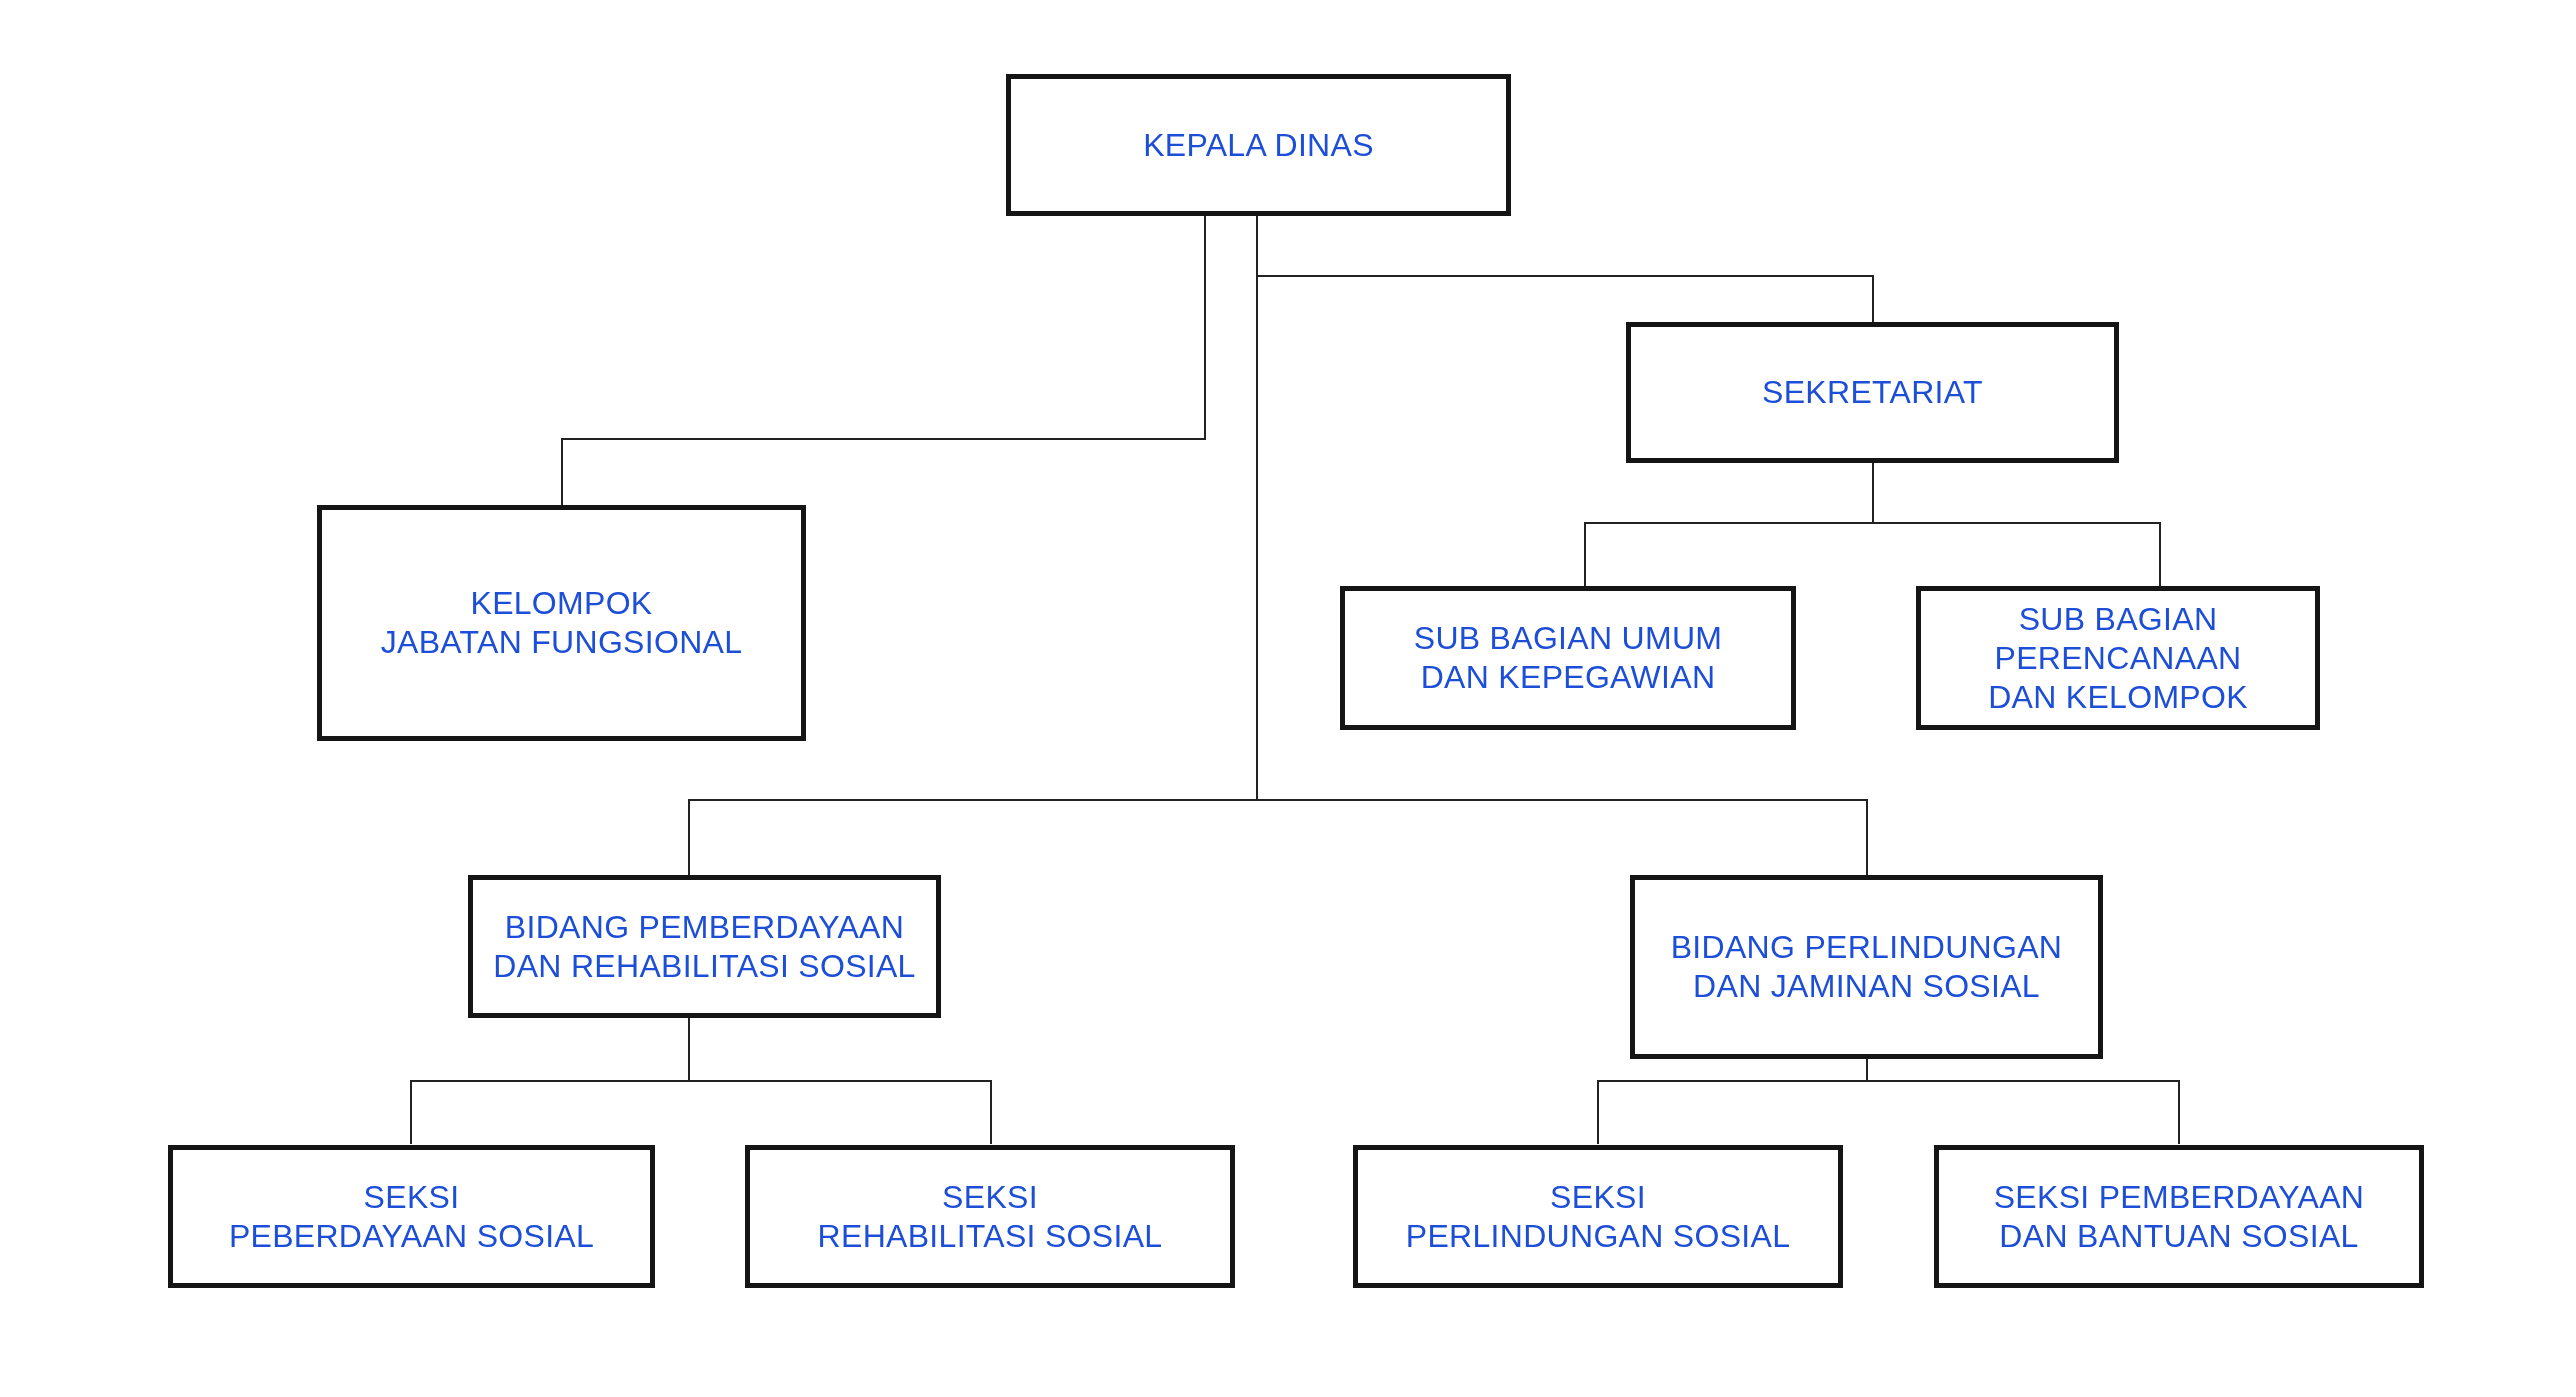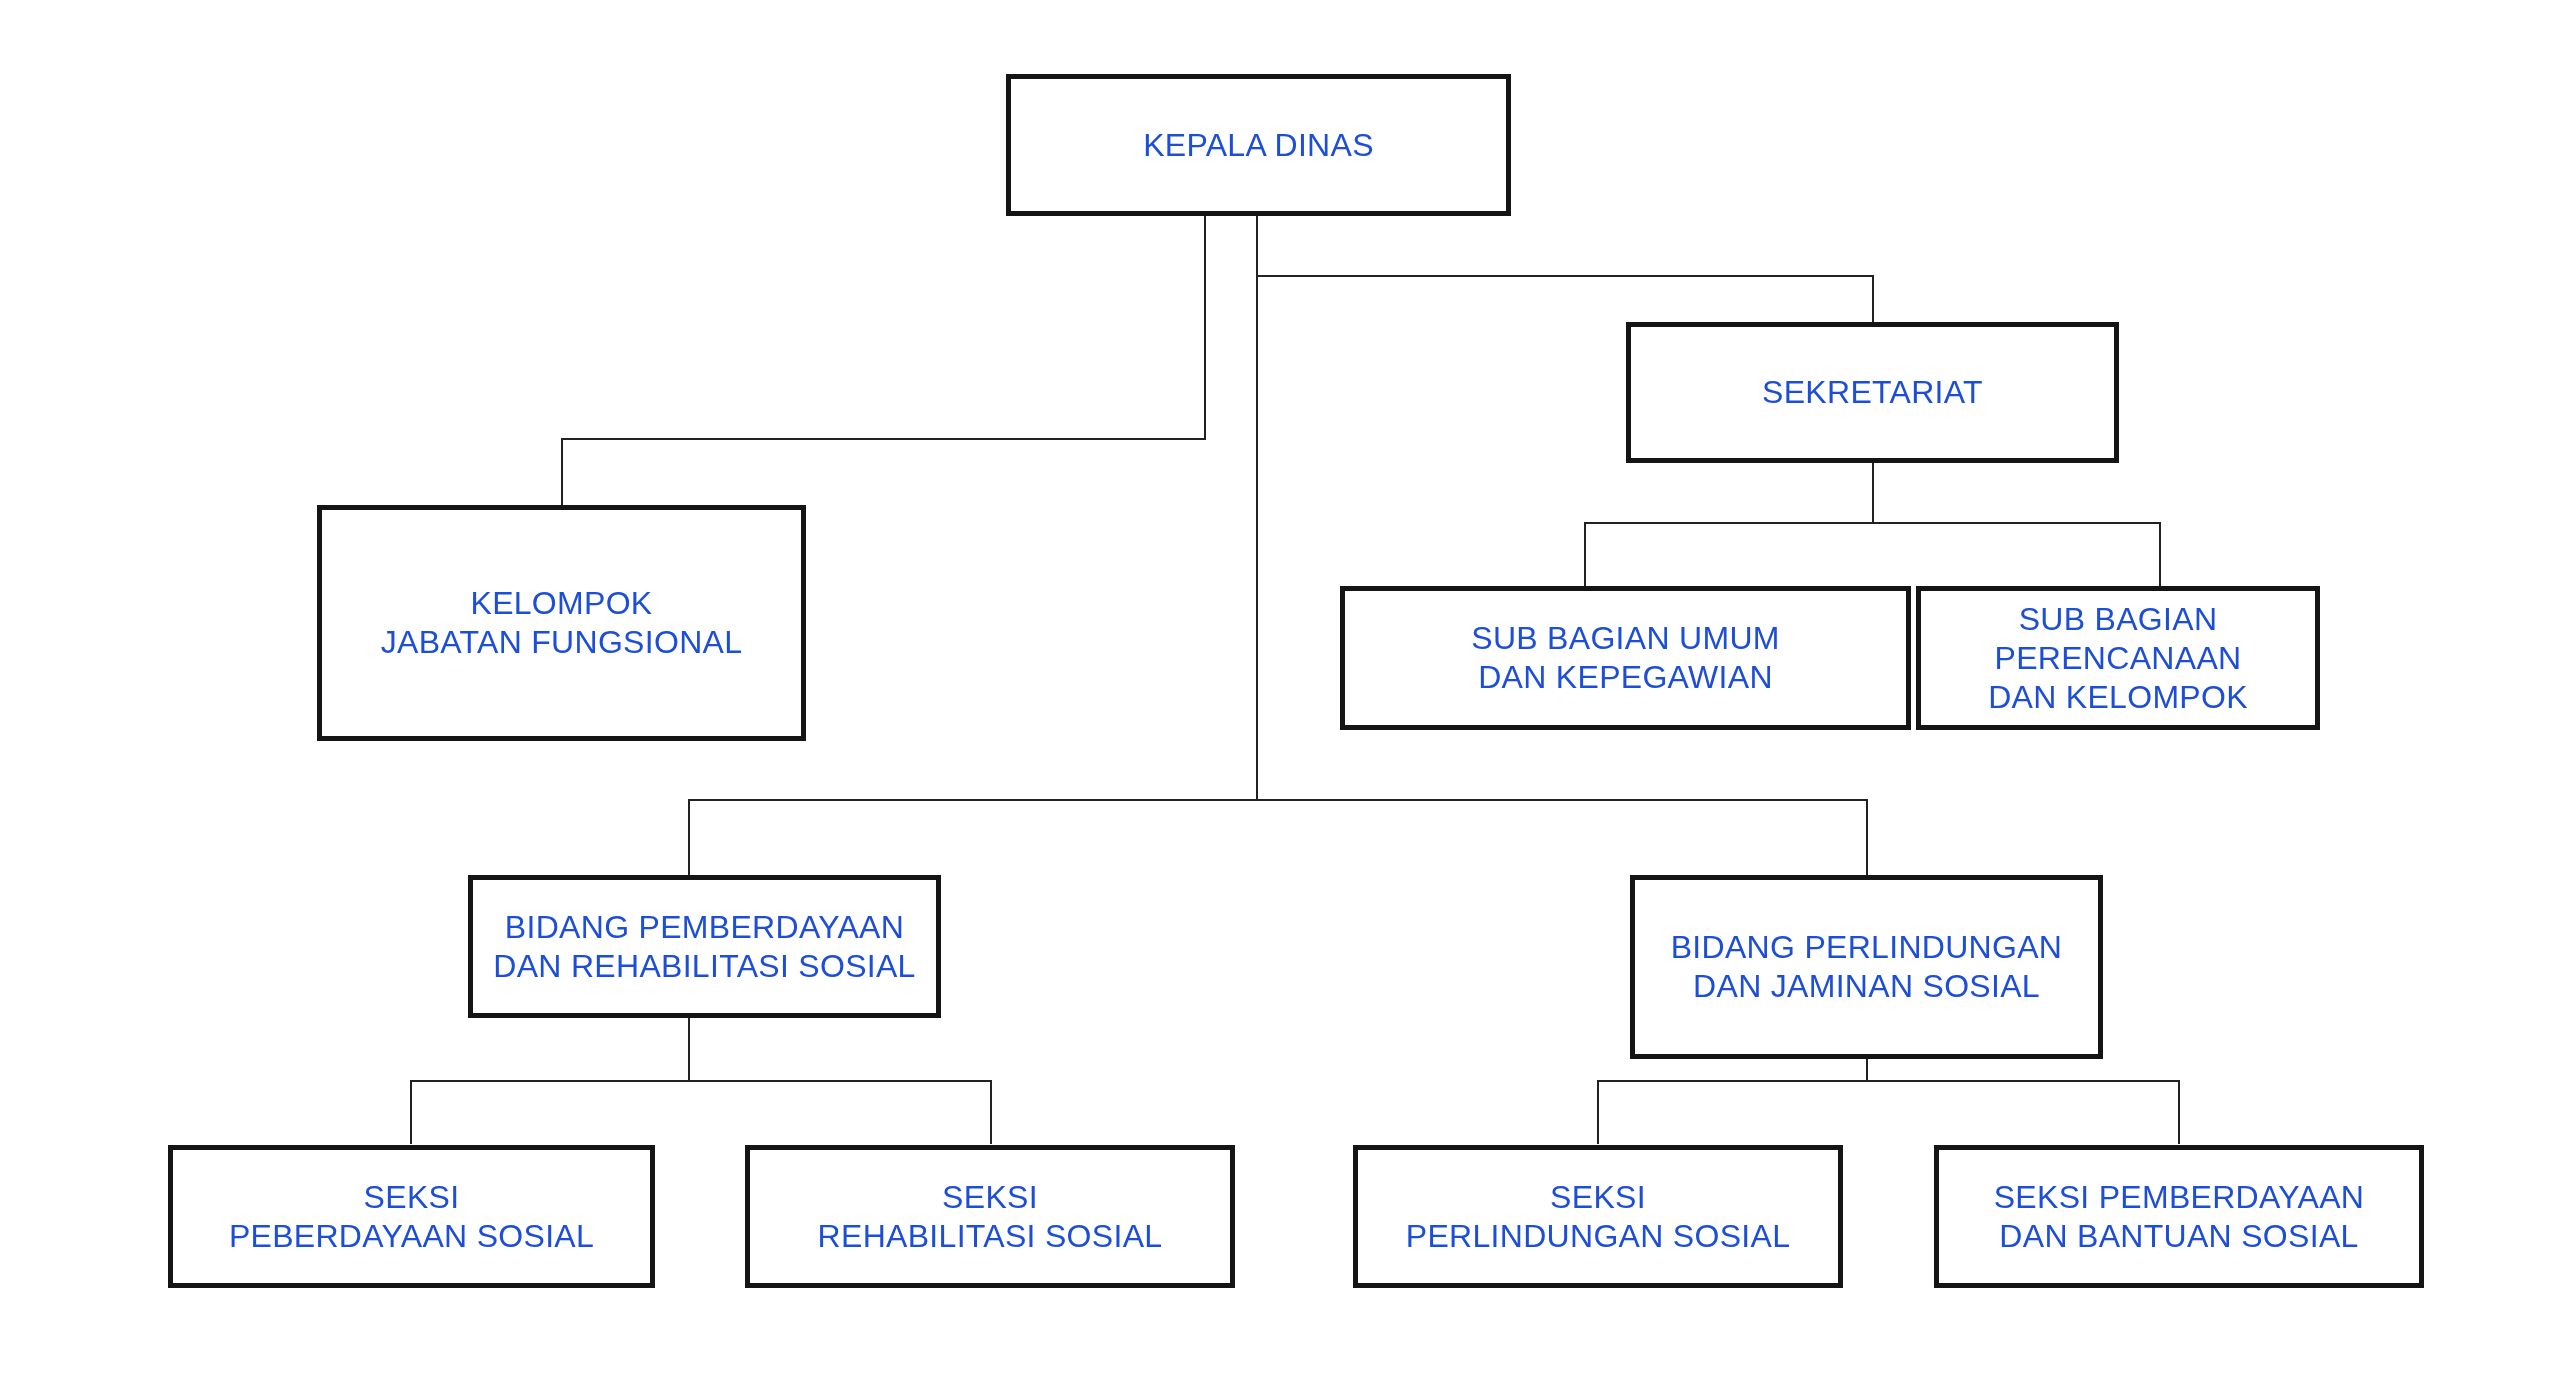--- a/index.html
+++ b/index.html
@@ -84,21 +84,21 @@
 
   <div class="node" style="left:1626px; top:322px; width:493px; height:141px;">
     <span class="line-txt">SEKRETARIAT</span>
   </div>
 
   <div class="node" style="left:317px; top:505px; width:489px; height:236px;">
     <span class="line-txt">KELOMPOK</span>
     <span class="line-txt">JABATAN FUNGSIONAL</span>
   </div>
 
-  <div class="node" style="left:1340px; top:586px; width:571px; height:144px;">
+  <div class="node" style="left:1340px; top:586px; width:456px; height:144px;">
     <span class="line-txt">SUB BAGIAN UMUM</span>
     <span class="line-txt">DAN KEPEGAWIAN</span>
   </div>
 
   <div class="node" style="left:1916px; top:586px; width:404px; height:144px;">
     <span class="line-txt">SUB BAGIAN</span>
     <span class="line-txt">PERENCANAAN</span>
     <span class="line-txt">DAN KELOMPOK</span>
   </div>
 

